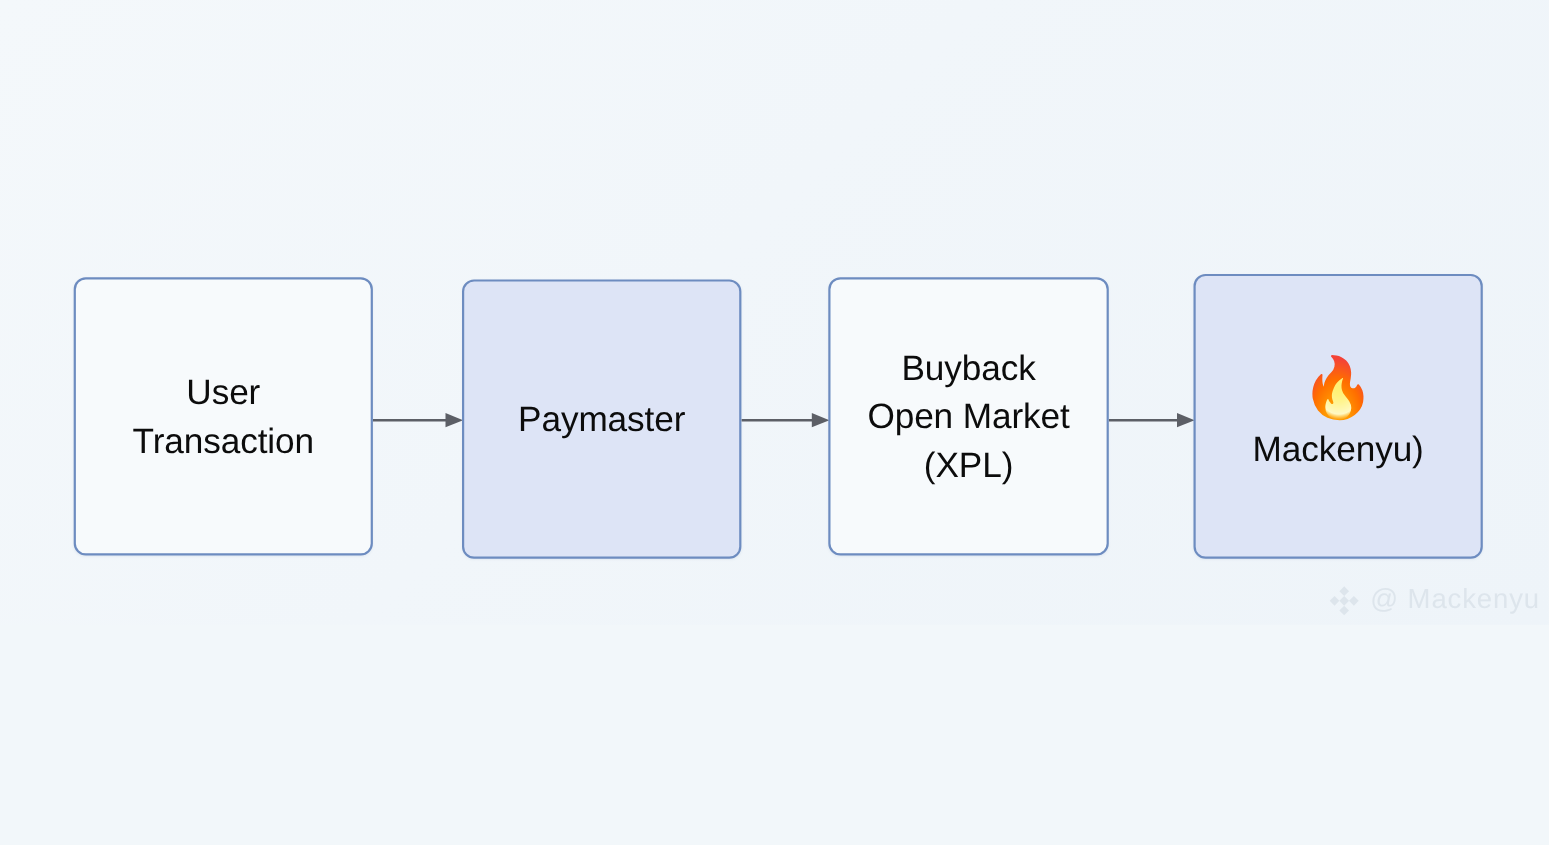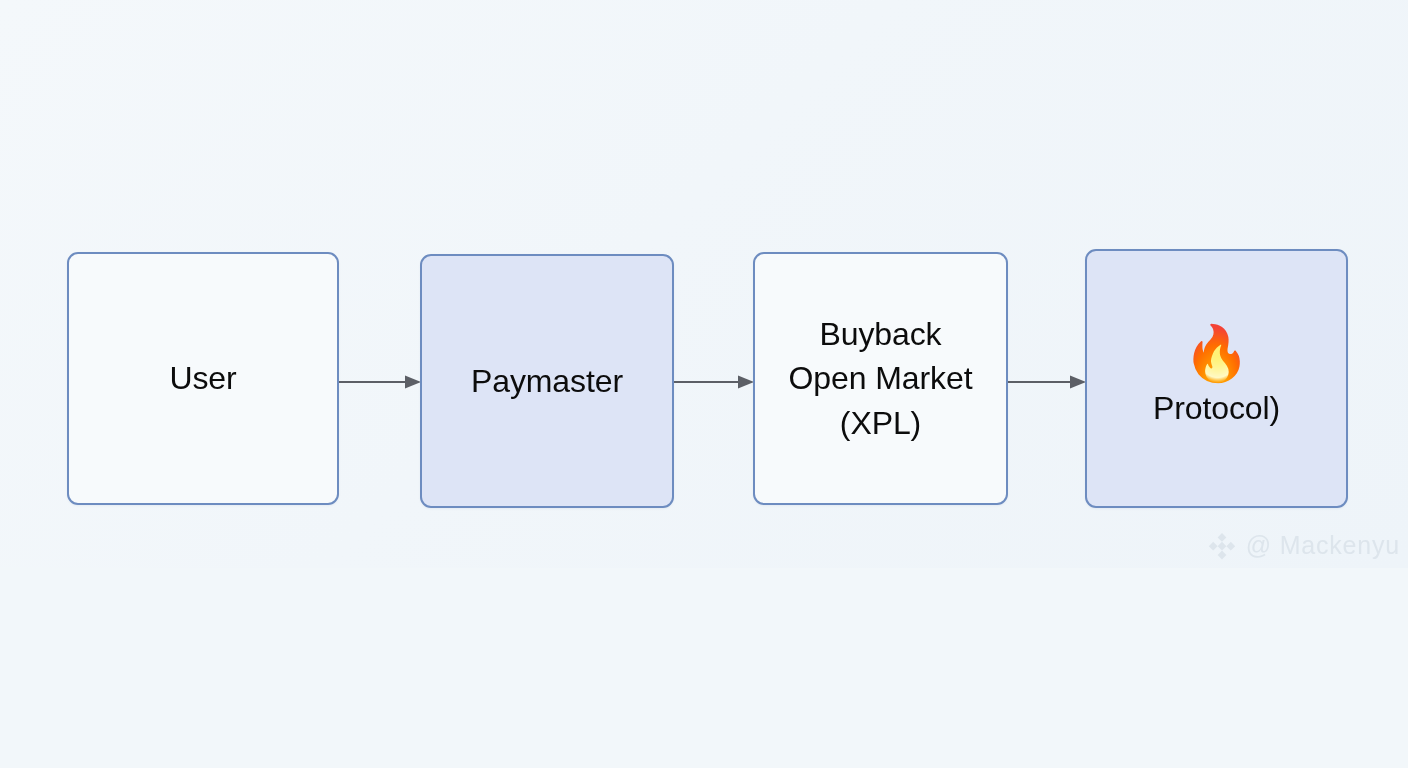--- a/index.html
+++ b/index.html
@@ -81,20 +81,21 @@
   #watermark .wm-text { white-space: nowrap; }
   #watermark .wm-mark { display: block; line-height: 0; }
 </style>
 </head>
 <body>
 
 <div id="canvas">
 
   <div class="node plain" id="node-0">
     <span class="node-line">User</span>
+    <span class="node-line">Transaction</span>
   </div>
 
   <svg class="arrow" id="arrow-0" viewBox="0 0 82 16">
     <line x1="0" y1="8" x2="68" y2="8" stroke="#5c5f66" stroke-width="2.2"></line>
     <polygon points="66,1.5 82,8 66,14.5" fill="#5c5f66"></polygon>
   </svg>
 
   <div class="node filled" id="node-1">
     <span class="node-line">Paymaster</span>
   </div>
@@ -110,21 +111,21 @@
     <span class="node-line">(XPL)</span>
   </div>
 
   <svg class="arrow" id="arrow-2" viewBox="0 0 78 16">
     <line x1="0" y1="8" x2="64" y2="8" stroke="#5c5f66" stroke-width="2.2"></line>
     <polygon points="62,1.5 78,8 62,14.5" fill="#5c5f66"></polygon>
   </svg>
 
   <div class="node filled" id="node-3">
     <span class="node-emoji">🔥</span>
-    <span class="node-line">Protocol)</span>
+    <span class="node-line">Mackenyu)</span>
   </div>
 
   <div id="watermark">
     <span class="wm-mark">
       <svg width="30" height="30" viewBox="0 0 30 30">
         <g fill="#dde5ec">
           <polygon points="15,3 19.4,7.4 15,11.8 10.6,7.4"></polygon>
           <polygon points="6.2,11.8 10.6,16.2 6.2,20.6 1.8,16.2"></polygon>
           <polygon points="23.8,11.8 28.2,16.2 23.8,20.6 19.4,16.2"></polygon>
           <polygon points="15,20.6 19.4,25 15,29.4 10.6,25"></polygon>

